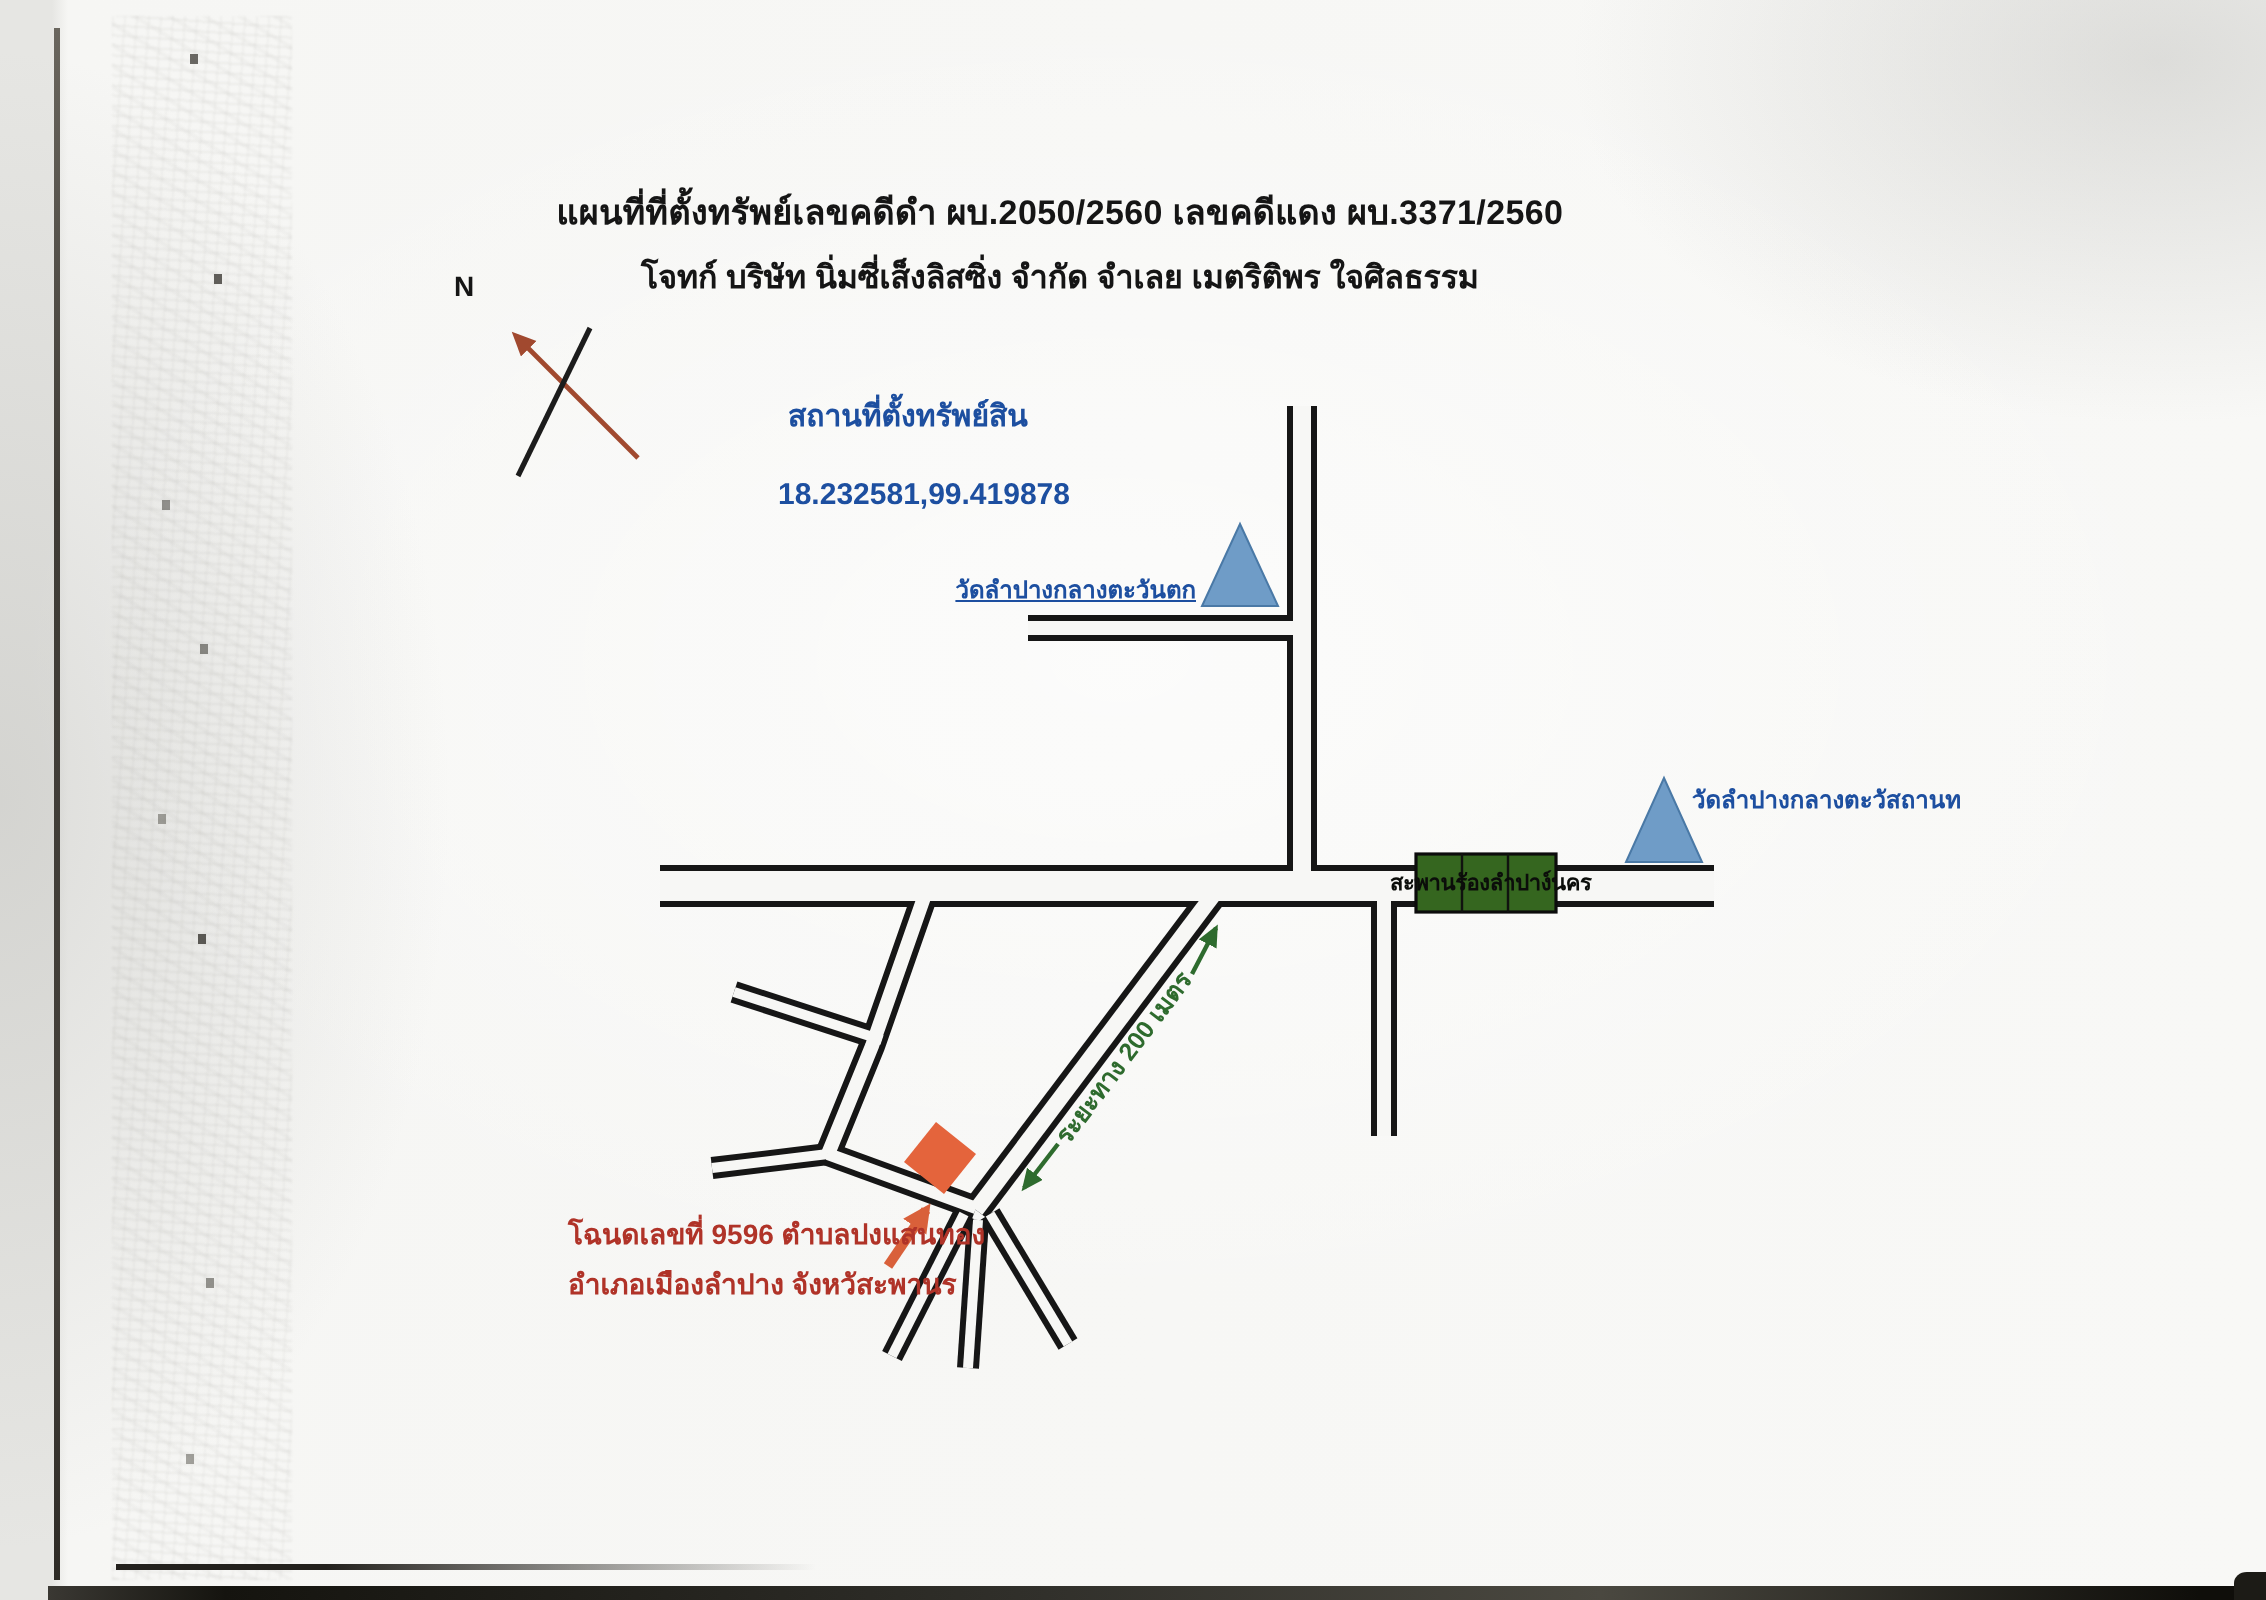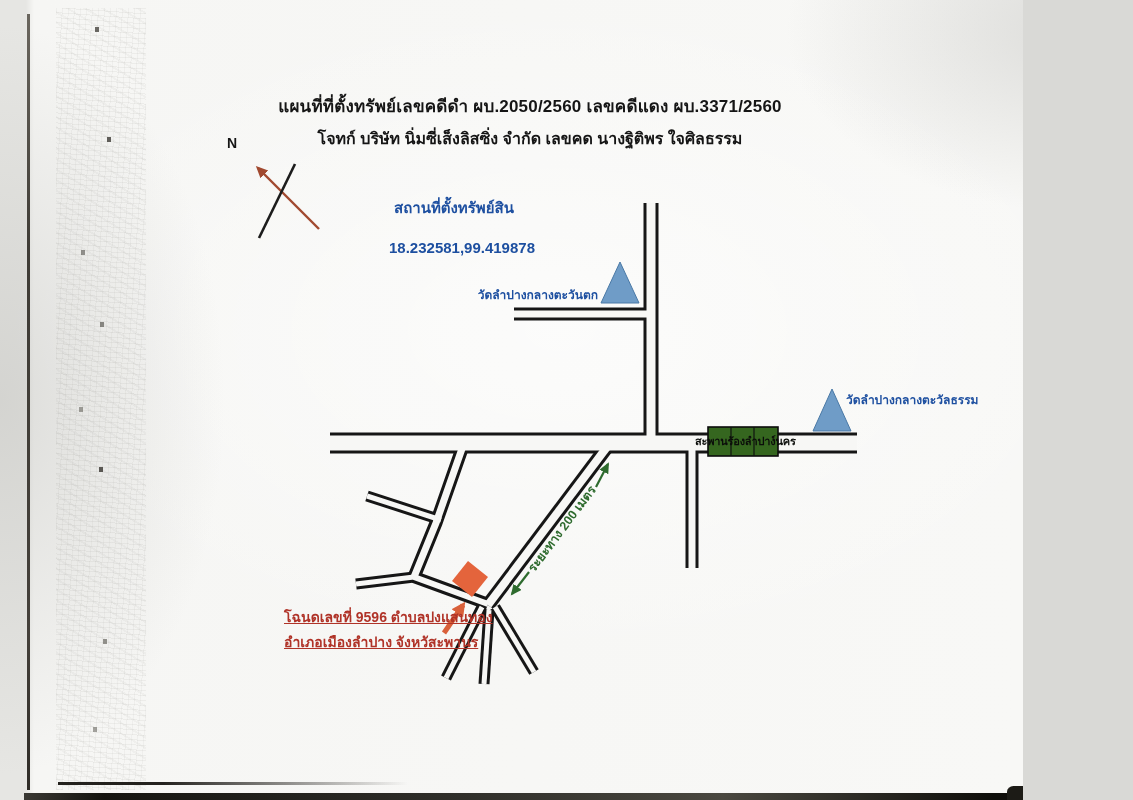--- a/index.html
+++ b/index.html
@@ -1,17 +1,17 @@
 <!DOCTYPE html>
 <html><head>
 <meta charset="utf-8">
 <style>
   html,body{margin:0;padding:0;background:#d9d9d6;}
   .canvas{
-    position:relative;width:1023px;height:800px;overflow:hidden;
+    position:relative;width:1133px;height:800px;overflow:hidden;
     background:
       radial-gradient(420px 260px at 1080px 30px, rgba(170,170,166,.35), rgba(170,170,166,0) 70%),
       radial-gradient(300px 500px at 0px 400px, rgba(190,190,186,.45), rgba(190,190,186,0) 75%),
       radial-gradient(700px 420px at 560px 330px, rgba(255,255,255,.6), rgba(255,255,255,0) 80%),
       linear-gradient(90deg,#e6e6e3 0px,#e6e6e3 26px,#f6f6f4 34px,#f8f8f6 100%);
     font-family:"Liberation Sans",sans-serif;
     color:#151515;
   }
   .edge-left{position:absolute;left:27px;top:14px;width:3px;height:776px;
     background:linear-gradient(#6a665e,#3f3c36 30%,#44403a 80%,#2e2b26);}
@@ -33,24 +33,24 @@
 
   .map-svg{position:absolute;left:0;top:0;}
 
   .lbl{position:absolute;font-weight:bold;white-space:nowrap;}
   .title1{left:180px;top:92px;width:700px;text-align:center;font-size:17px;letter-spacing:.2px;}
   .title2{left:180px;top:126px;width:700px;text-align:center;font-size:16px;}
   .n-lbl{left:227px;top:135px;font-size:14px;}
   .blue{color:#1d4fa0;}
   .loc1{left:394px;top:196px;font-size:15px;}
   .loc2{left:389px;top:239px;font-size:15px;}
-  .temple-w{left:470px;top:285px;width:128px;text-align:right;font-size:12px;}
+  .temple-w{left:470px;top:285px;width:128px;text-align:right;font-size:12px;text-decoration:underline;}
   .temple-e{left:846px;top:390px;font-size:12px;}
   .bridge-lbl{left:695px;top:432px;font-size:11px;color:#0b0d0a;letter-spacing:-.2px;}
-  .red{color:#b03328;text-decoration:underline;}
+  .red{color:#b03328;}
   .deed1{left:284px;top:606px;font-size:14px;}
   .deed2{left:284px;top:631px;font-size:14px;}
   .dist{left:492px;top:519px;width:140px;text-align:center;font-size:12.5px;color:#2e6b2e;
     transform:rotate(-53deg);transform-origin:50% 50%;}
 </style>
 </head>
 <body>
 
 <div class="canvas">
 
@@ -120,23 +120,23 @@
     <polygon points="472,597 488,577 468,561 452,581" fill="#e4643c"></polygon>
     <path d="M444 633 L463 605" stroke="#d9603a" stroke-width="5" fill="none" marker-end="url(#ah-orange)"></path>
 
     <g stroke="#2e6b2e" stroke-width="2.2" fill="none">
       <path d="M596 487 L608 464" marker-end="url(#ah-green)"></path>
       <path d="M529 572 L512 594" marker-end="url(#ah-green)"></path>
     </g>
   </svg>
 
   <div class="lbl title1">แผนที่ที่ตั้งทรัพย์เลขคดีดำ ผบ.2050/2560 เลขคดีแดง ผบ.3371/2560</div>
-  <div class="lbl title2">โจทก์ บริษัท นิ่มซี่เส็งลิสซิ่ง จำกัด   เลขคด นางฐิติพร ใจศิลธรรม</div>
+  <div class="lbl title2">โจทก์ บริษัท นิ่มซี่เส็งลิสซิ่ง จำกัด   จำเลย เมตริติพร ใจศิลธรรม</div>
   <div class="lbl n-lbl">N</div>
   <div class="lbl blue loc1">สถานที่ตั้งทรัพย์สิน</div>
   <div class="lbl blue loc2">18.232581,99.419878</div>
   <div class="lbl blue temple-w">วัดลำปางกลางตะวันตก</div>
-  <div class="lbl blue temple-e">วัดลำปางกลางตะวัลธรรม</div>
+  <div class="lbl blue temple-e">วัดลำปางกลางตะวัสถานท</div>
   <div class="lbl bridge-lbl">สะพานรัองลำปาง์นคร</div>
   <div class="lbl red deed1">โฉนดเลขที่ 9596 ตำบลปงแสนทอง</div>
   <div class="lbl red deed2">อำเภอเมืองลำปาง จังหวัสะพานร</div>
   <div class="lbl dist">ระยะทาง  200 เมตร</div>
 </div>
 
 </body></html>

